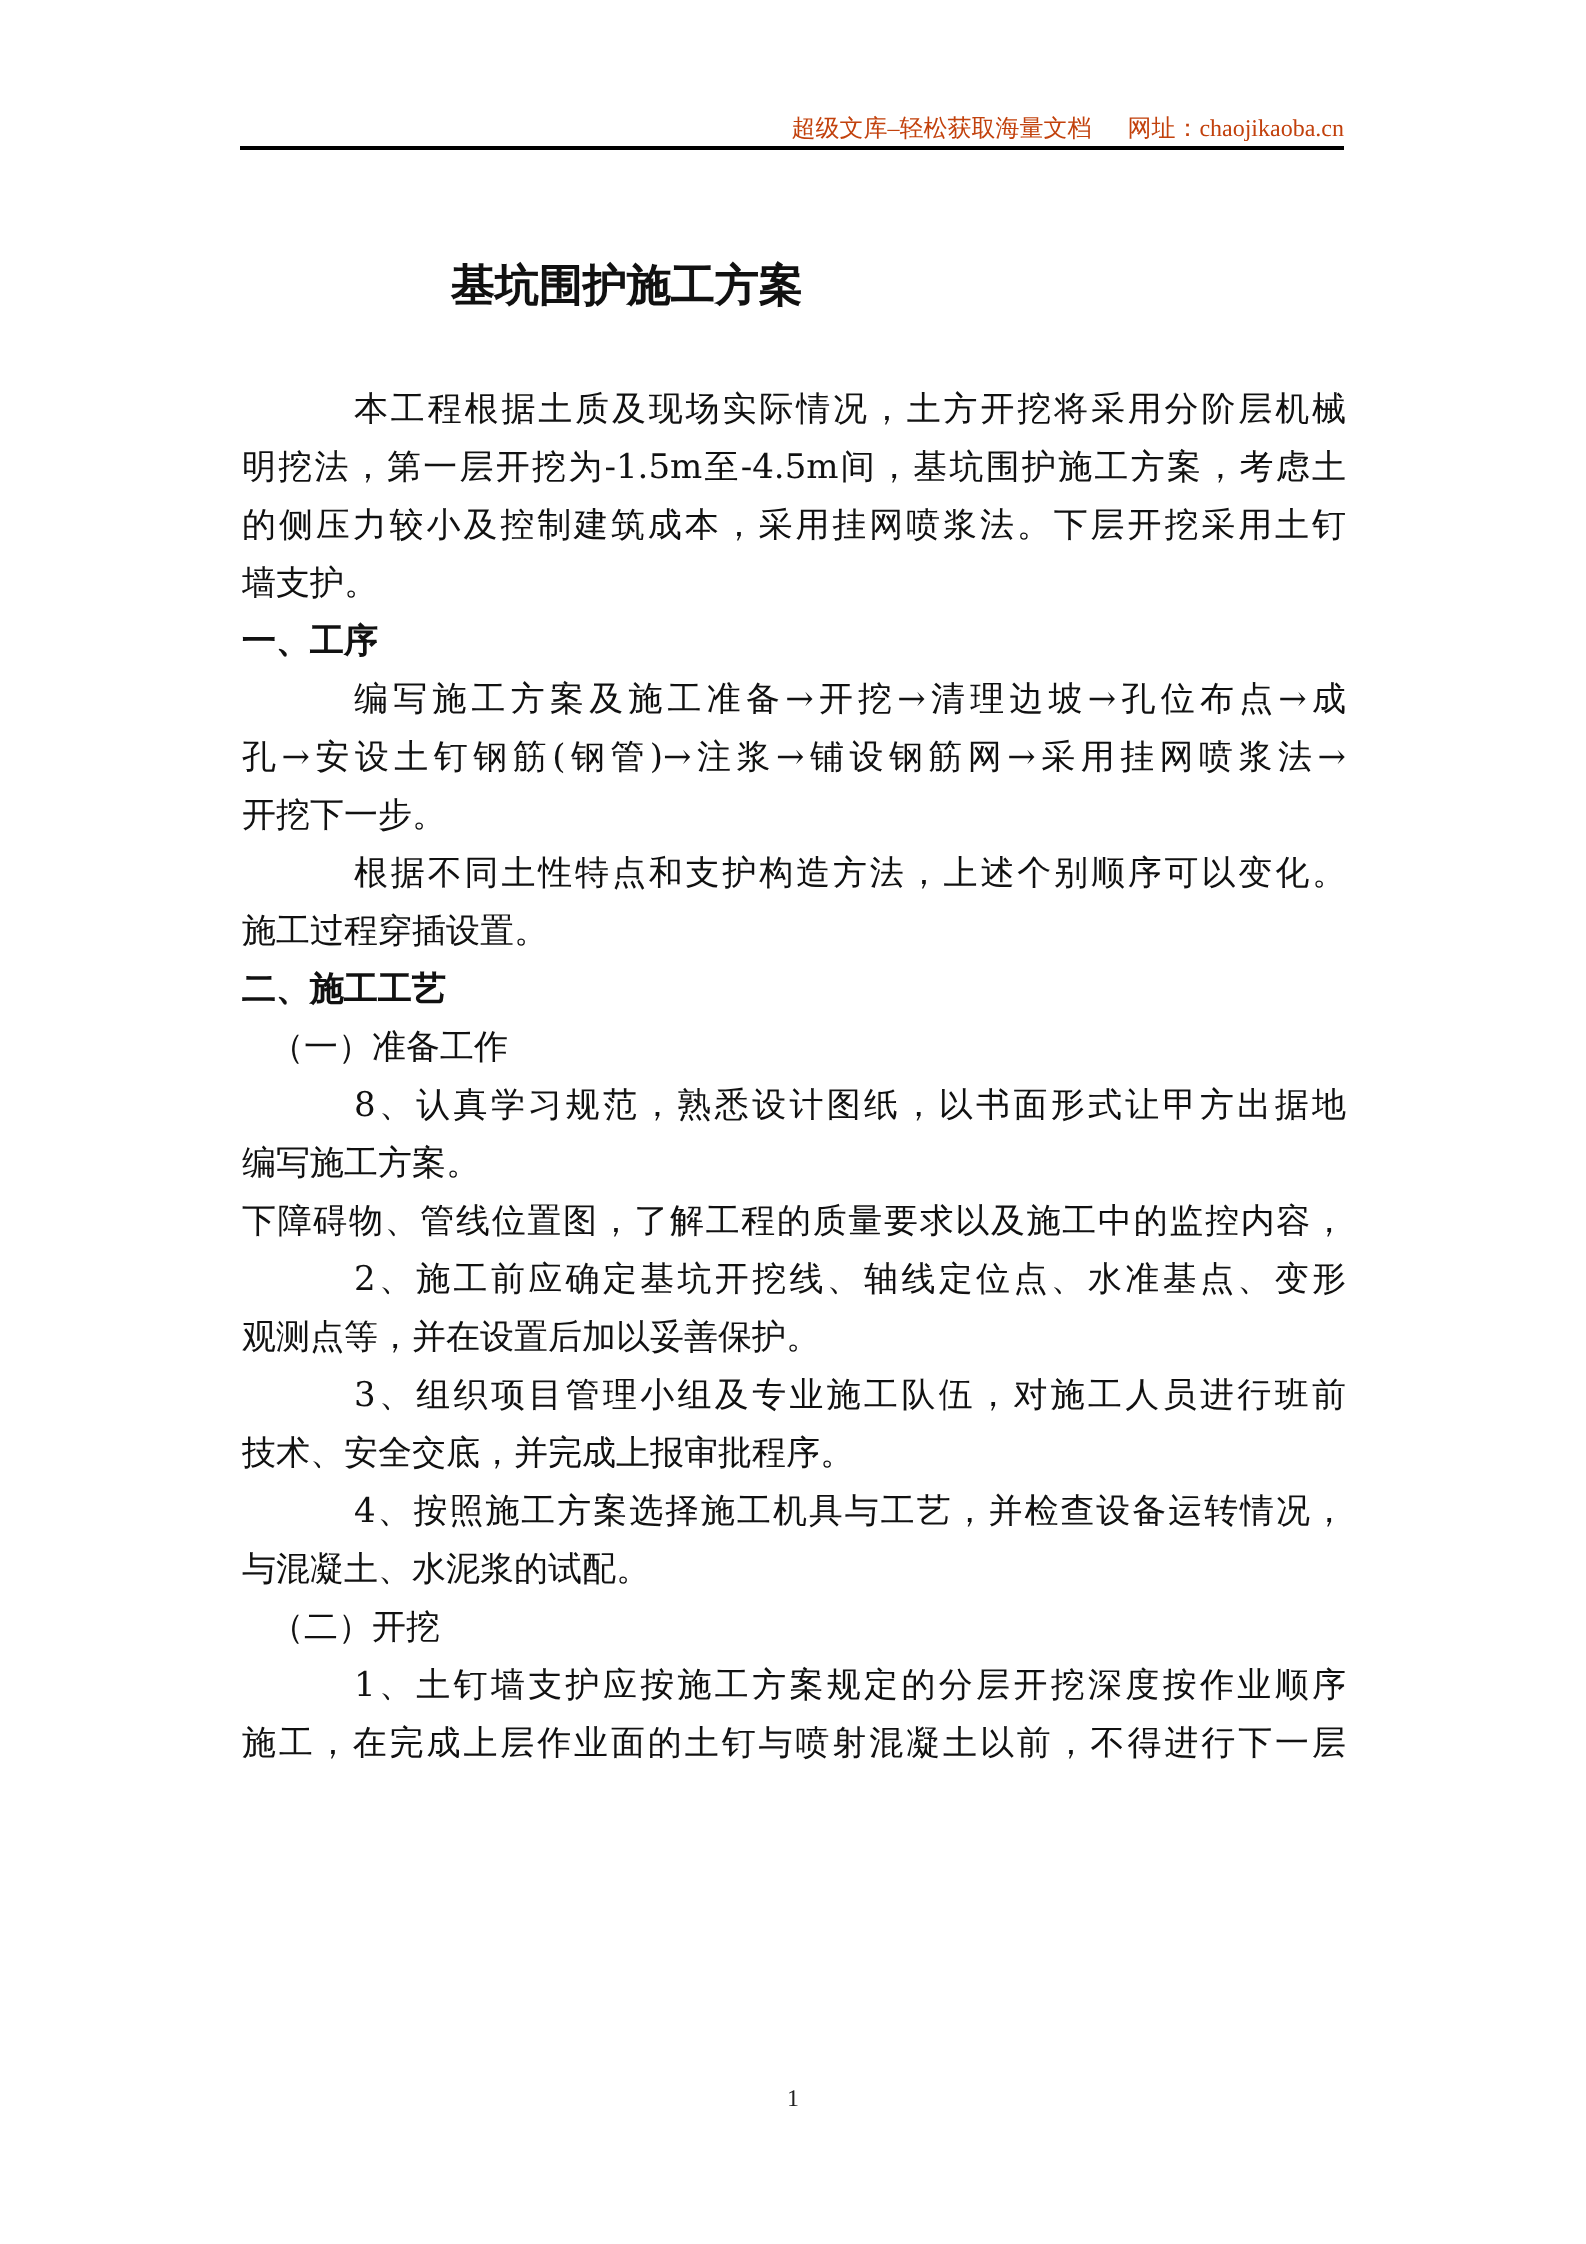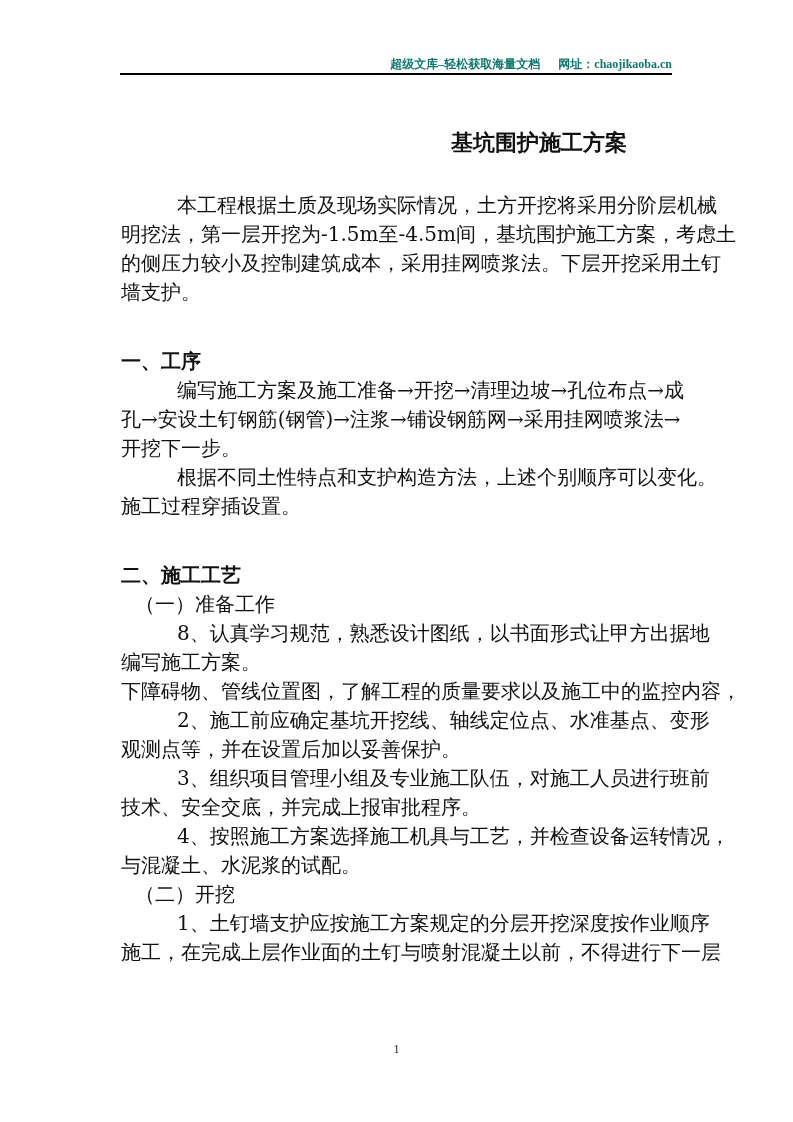--- a/index.html
+++ b/index.html
@@ -1,30 +1,30 @@
 <!DOCTYPE html>
 <html><head>
 <meta charset="utf-8">
 <style>
   html, body { margin: 0; padding: 0; background: #ffffff; }
   body { width: 793px; height: 1122px; position: relative; overflow: hidden;
          font-family: "DejaVu Serif", "Liberation Serif", serif; color: #111; }
-  .header-text { position: absolute; right: 121px; top: 56px; font-size: 12px; color: #0f766e;
-                 font-family: "Liberation Serif", "DejaVu Serif", serif; white-space: nowrap; font-weight: bold; }
+  .header-text { position: absolute; right: 121px; top: 56px; font-size: 12px; color: #c2410c;
+                 font-family: "Liberation Serif", "DejaVu Serif", serif; white-space: nowrap; }
   .header-text .gap { display: inline-block; width: 18px; }
   .header-rule { position: absolute; left: 120px; top: 73px; width: 552px; height: 1.5px; background: #000; }
-  .title { position: absolute; left: 0; width: 627px; top: 128px; text-align: right;
+  .title { position: absolute; left: 0; width: 627px; top: 128px; text-align: center;
            font-size: 22px; font-weight: bold; letter-spacing: 0px; color: #111; }
   .body { position: absolute; left: 121px; top: 191px; width: 552px; }
-  .line { height: 29px; line-height: 29px; font-size: 20px; white-space: nowrap;
+  .line { height: 29px; line-height: 29px; font-size: 17px; white-space: nowrap;
           text-align: justify; text-align-last: justify; }
   .line.last { text-align-last: left; }
   .line.indent { padding-left: 56px; }
   .line.sub { padding-left: 14px; text-align-last: left; }
-  .line.heading { font-weight: bold; text-align-last: left; margin-top: 40px; }
+  .line.heading { font-weight: bold; text-align-last: left; }
   .page-number { position: absolute; left: 0; width: 793px; top: 1042px; text-align: center;
                  font-size: 12px; color: #222; font-family: "Liberation Serif", serif; }
 </style>
 </head>
 <body>
 
 <div class="header-text">
   <span>超级文库–轻松获取海量文档</span><span class="gap"></span><span>网址：chaojikaoba.cn</span>
 </div>
 <div class="header-rule"></div>

